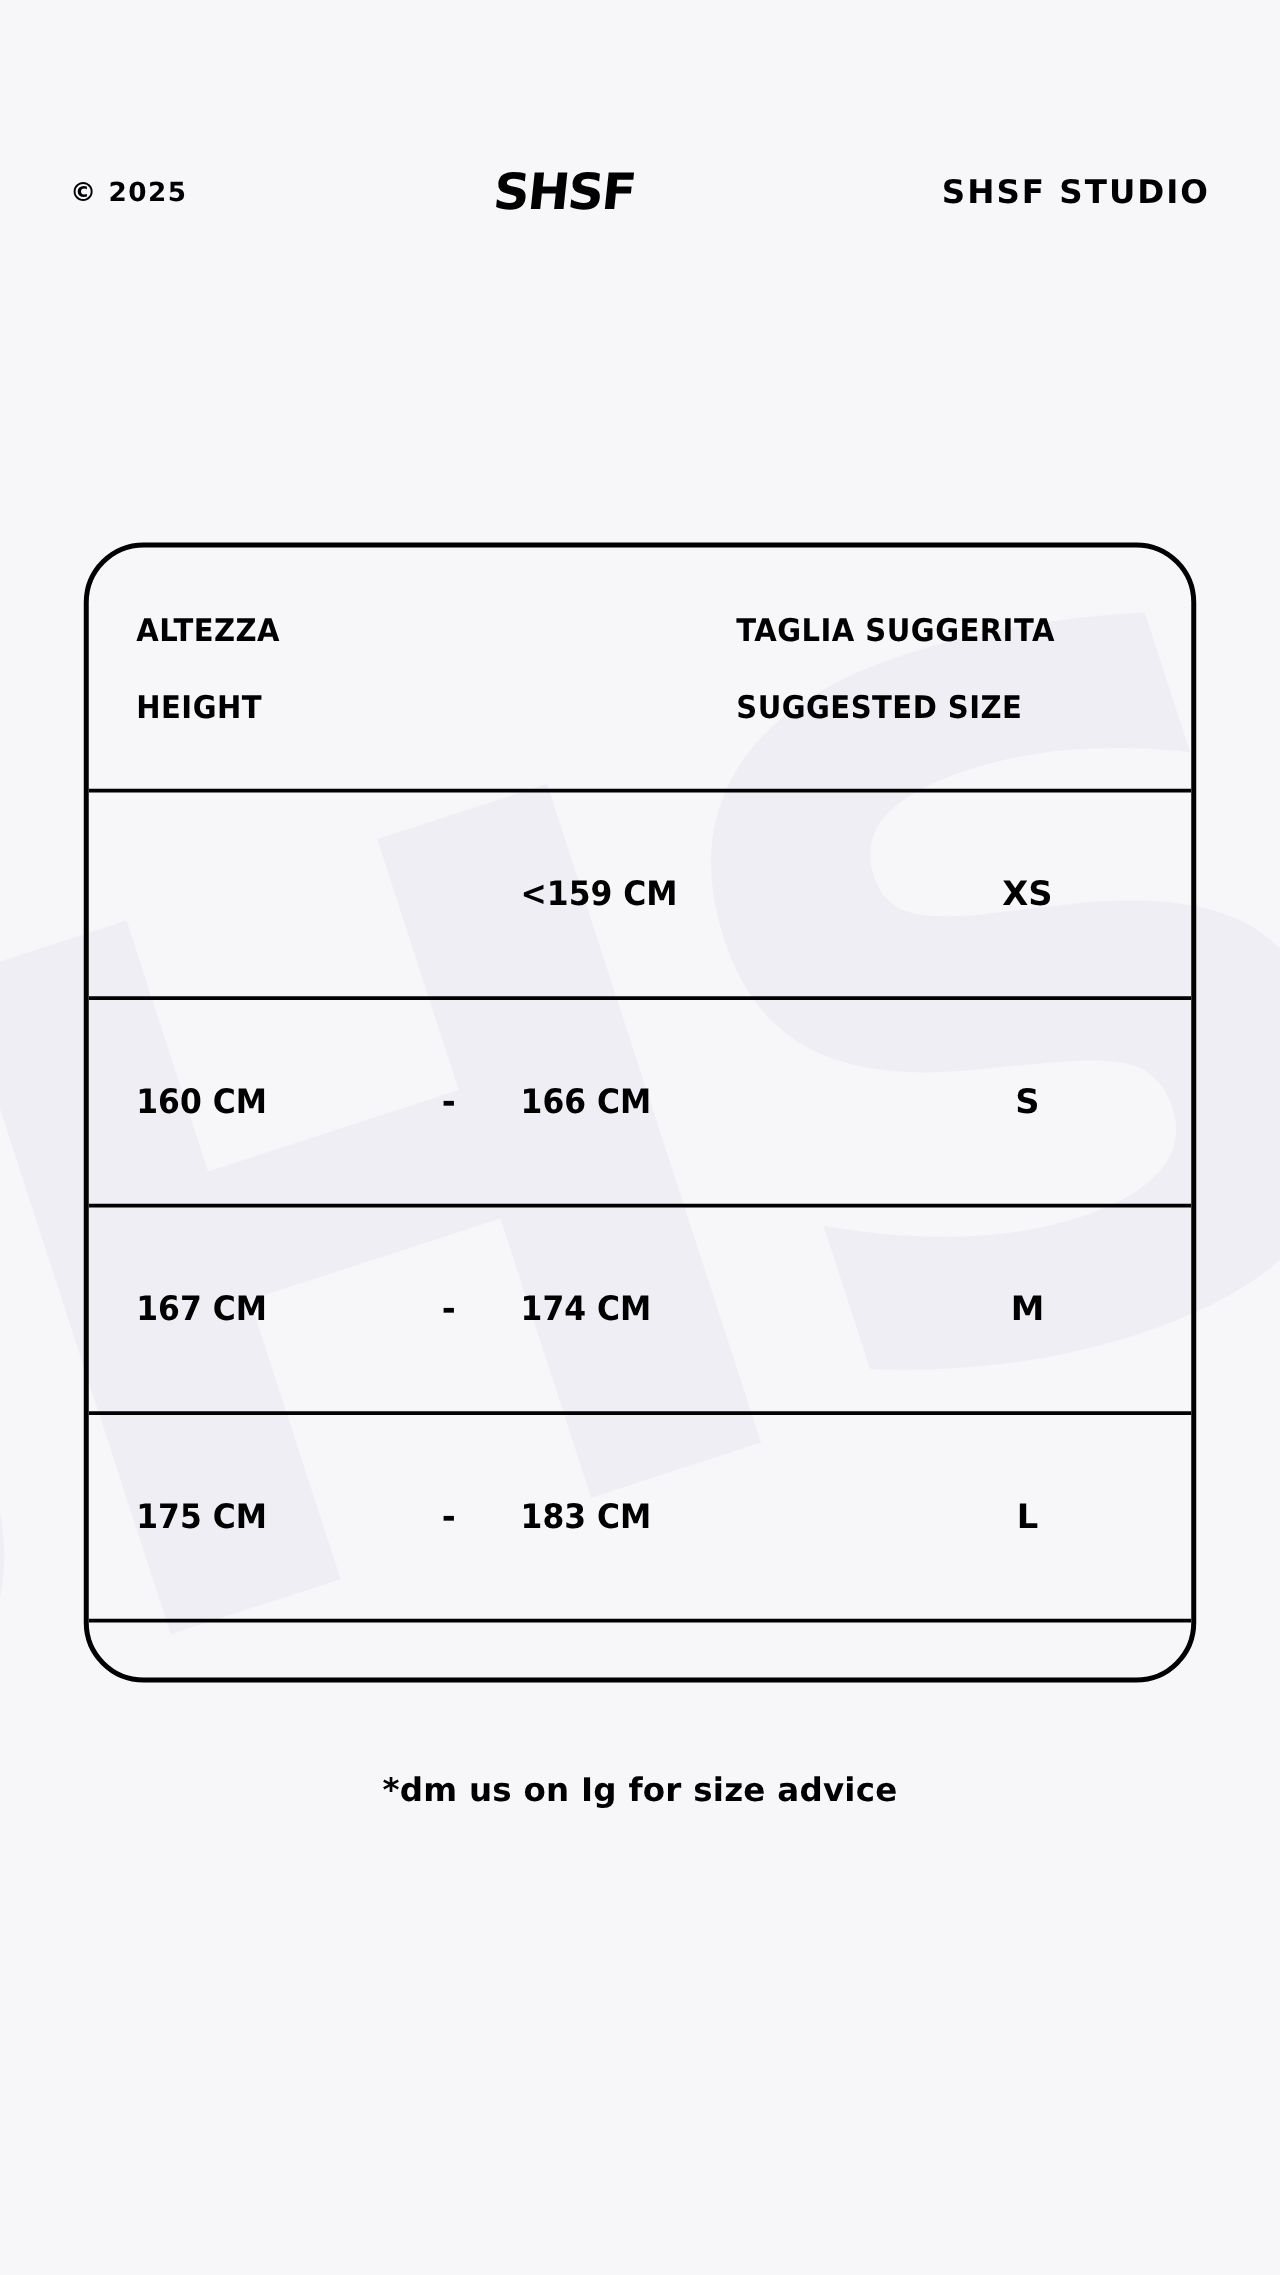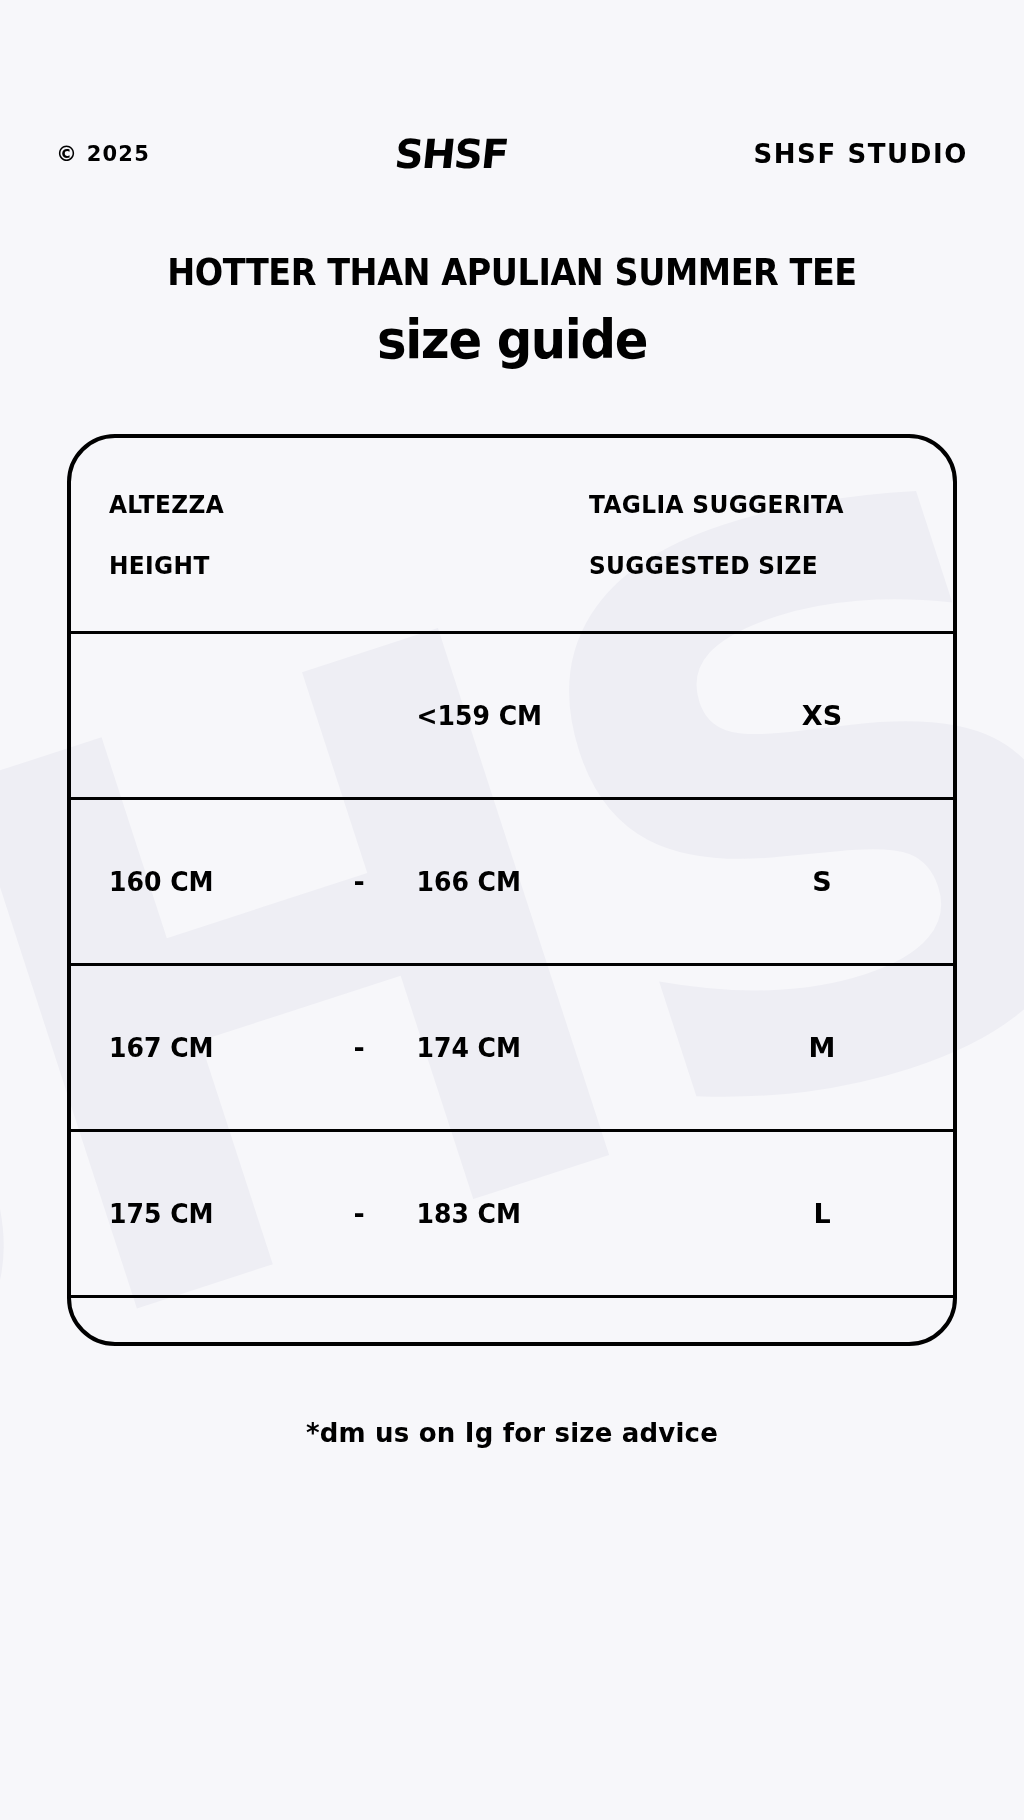--- a/index.html
+++ b/index.html
@@ -214,24 +214,20 @@
 </div>
 
 <div class="page">
 
   <div class="topbar">
     <div class="copyright">© 2025</div>
     <div class="brand-mark">SHSF</div>
     <div class="studio-label">SHSF STUDIO</div>
   </div>
 
-  <div class="titles">
-    <span class="title-main">HOTTER THAN APULIAN SUMMER TEE</span>
-    <span class="title-sub">size guide</span>
-  </div>
 
   <div class="table-card">
 
     <div class="table-head">
       <div class="head-col left">
         <div class="head-line">ALTEZZA</div>
         <div class="head-line">HEIGHT</div>
       </div>
       <div class="head-col right">
         <div class="head-line">TAGLIA SUGGERITA</div>

